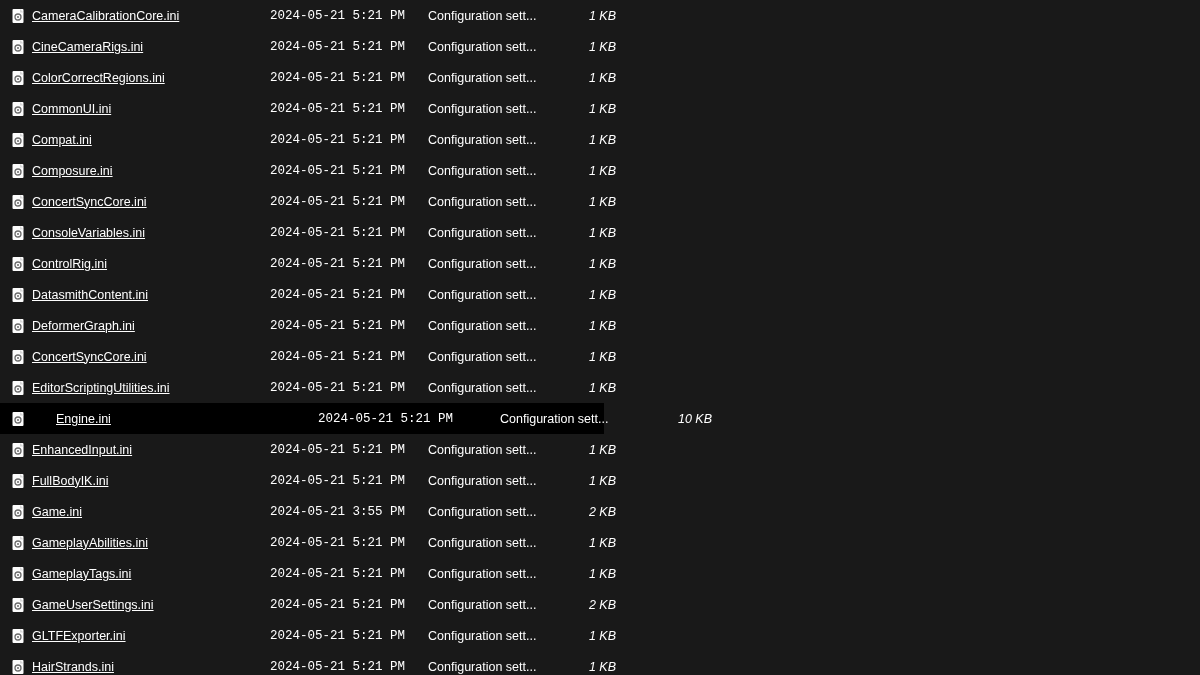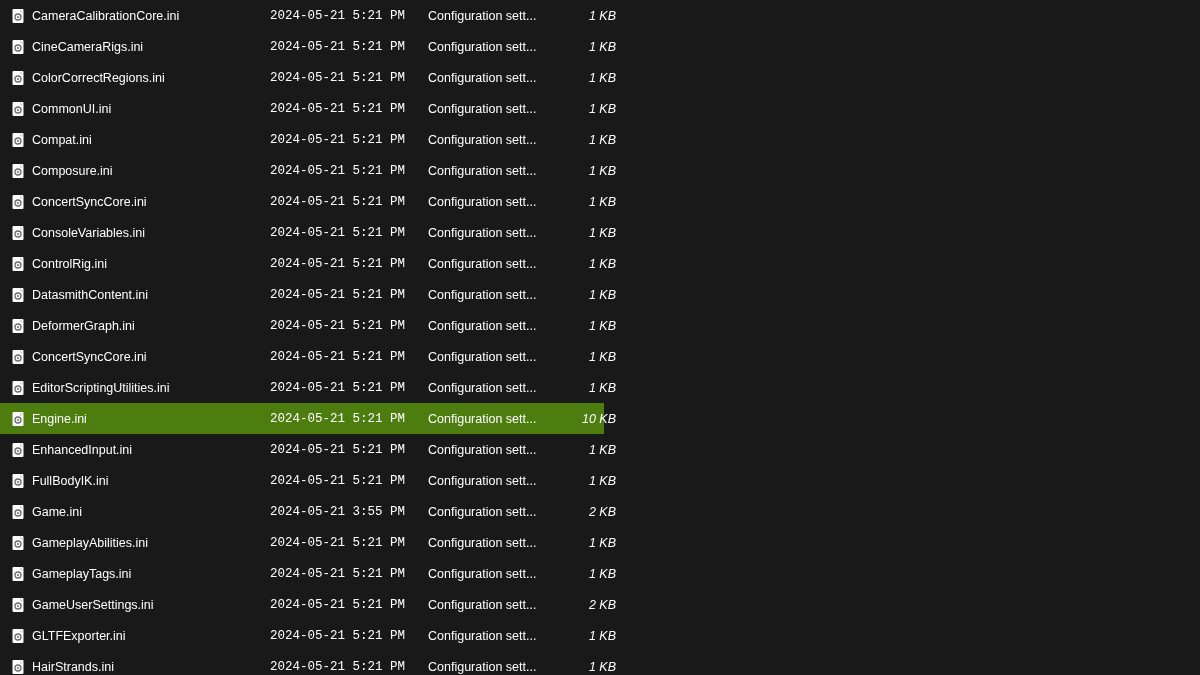--- a/index.html
+++ b/index.html
@@ -20,39 +20,41 @@
   }
   .row {
     display: flex;
     align-items: center;
     height: 31px;
     padding-left: 10px;
     box-sizing: border-box;
     white-space: nowrap;
   }
   .row.selected {
-    background: #4d7c0f;
+    background: #000000;
+    gap: 24px;
   }
   .icon {
     width: 16px;
     height: 16px;
     flex: 0 0 16px;
     margin-right: 6px;
     display: inline-block;
     position: relative;
   }
   .icon svg {
     width: 16px;
     height: 16px;
     display: block;
   }
   .col-name {
     flex: 0 0 238px;
     overflow: hidden;
     text-overflow: ellipsis;
+    text-decoration: underline;
   }
   .col-date {
     flex: 0 0 147px;
     overflow: hidden;
     font-family: Liberation Mono, monospace;
   }
   .col-type {
     flex: 0 0 131px;
     overflow: hidden;
     text-overflow: ellipsis;

